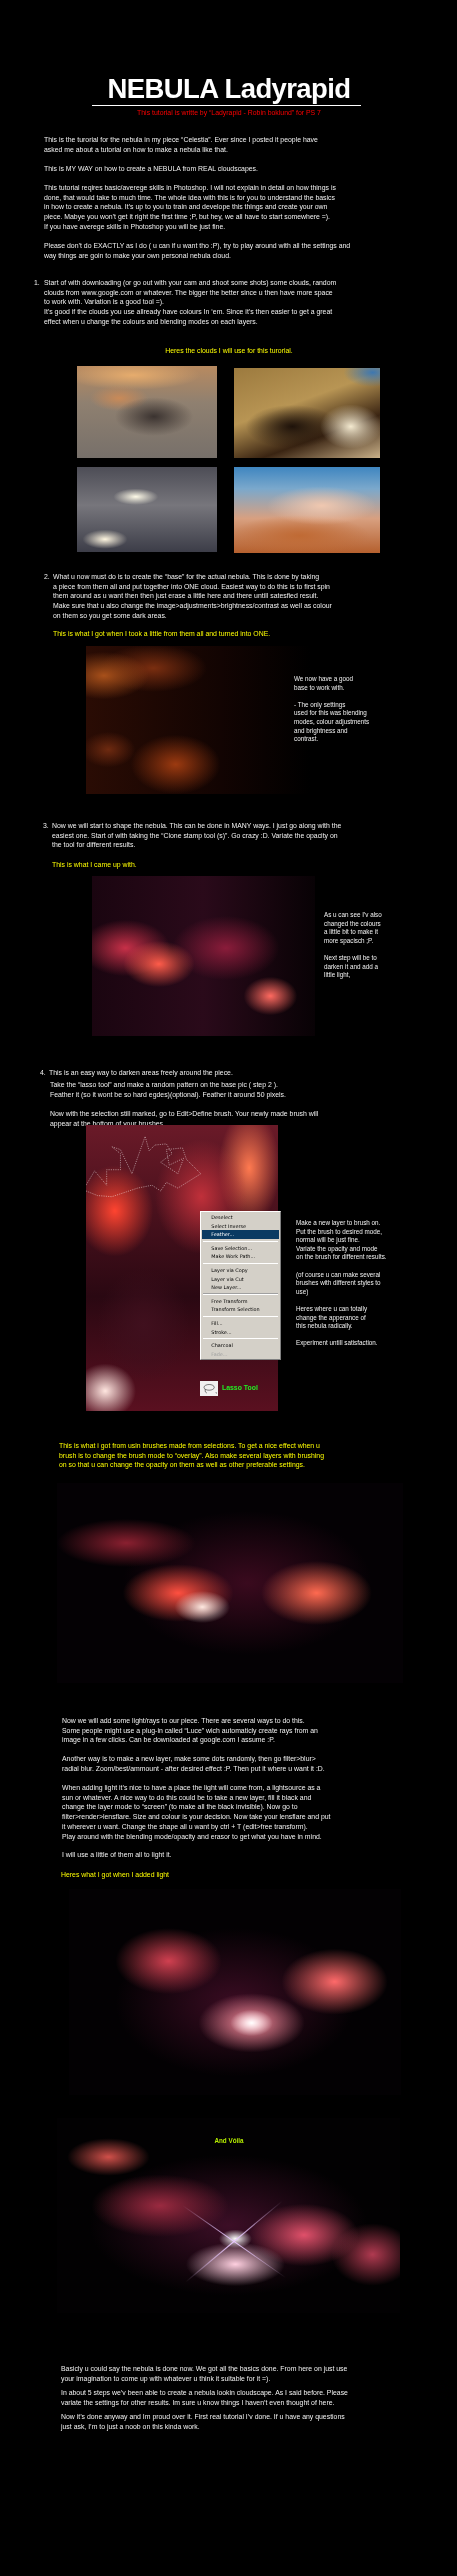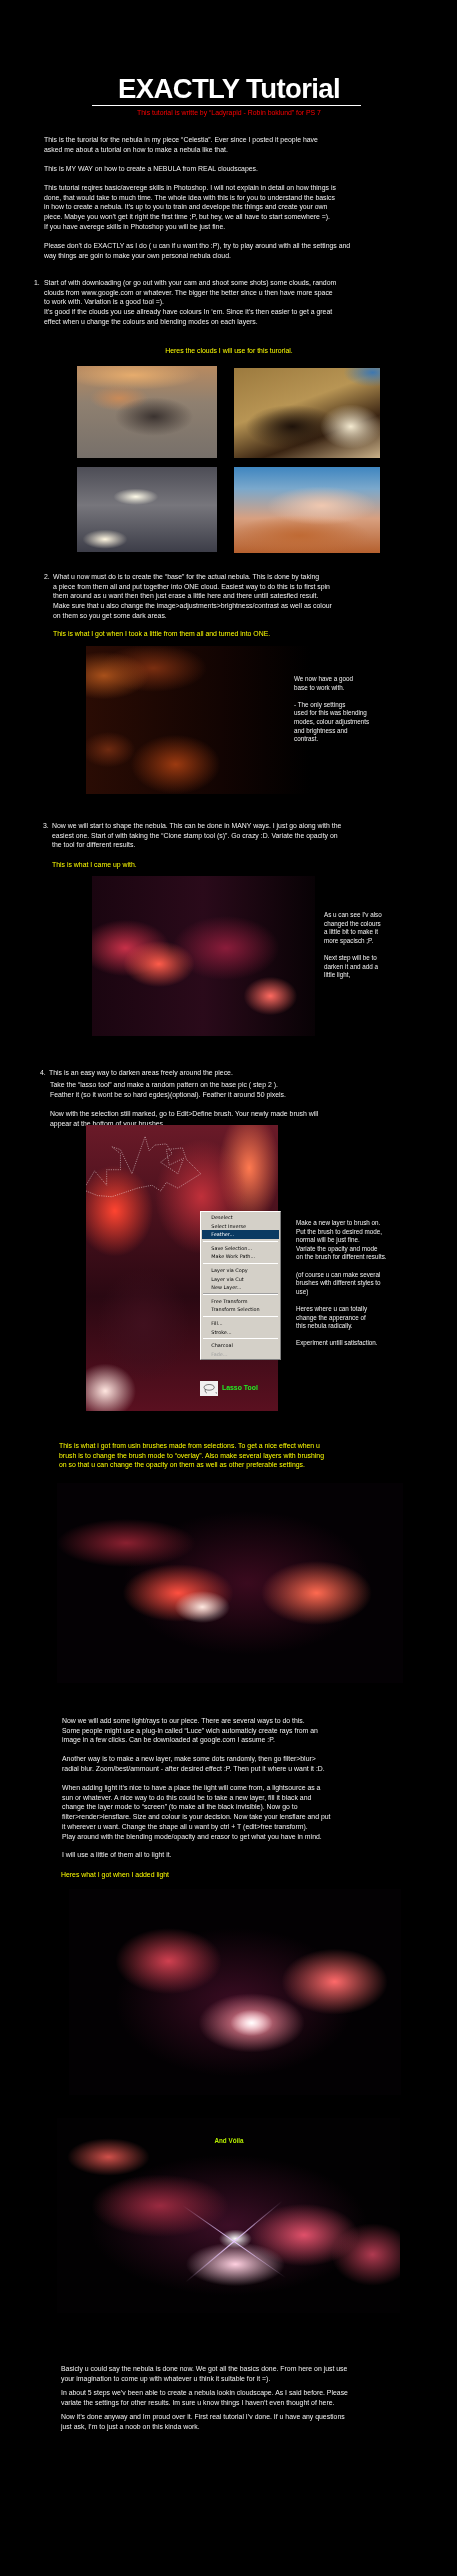--- a/index.html
+++ b/index.html
@@ -83,21 +83,21 @@
   .mi { padding:0 0 0 10.3px; height:8.6px; line-height:8.6px; }
   .mi.hl { background:#0a3a62; color:#fff; margin:0 1.1px; padding-left:9.2px; }
   .mi.dis { color:#a0a0a0; }
   .sep { height:0.6px; background:#a0a0a0; border-bottom:0.6px solid #fff; margin:1.7px 1.7px; }
   .lasso-box { position:absolute; left:200px; top:1381px; width:18.3px; height:15px; background:#f0f0f0; }
   .sel-path { position:absolute; pointer-events:none; }
 </style>
 </head>
 <body>
 
-<div class="abs title">EXACTLY Tutorial</div>
+<div class="abs title">NEBULA Ladyrapid</div>
 <div class="abs rule"></div>
 <div class="abs byline">This tutorial is writte by “Ladyrapid - Robin boklund” for PS 7</div>
 
 <div class="abs p" style="left:44px;top:135px;width:389px;">This is the turorial for the nebula in my piece “Celestia”.  Ever since I posted it people have
 asked me about a tutorial on how to make a nebula like that.</div>
 <div class="abs p" style="left:44px;top:164px;width:389px;">This is MY WAY on how to create a NEBULA from REAL cloudscapes.</div>
 <div class="abs p" style="left:44px;top:183px;width:401px;">This tutorial reqires basic/averege skills in Photoshop. I will not explain in detail on how things is
 done, that would take to much time. The whole idea with this is for you to understand the basics
 in how to create a nebula. It’s up to you to train and develope this things and create your own
 piece. Mabye you won’t get it right the first time ;P, but hey, we all have to start somewhere =).

